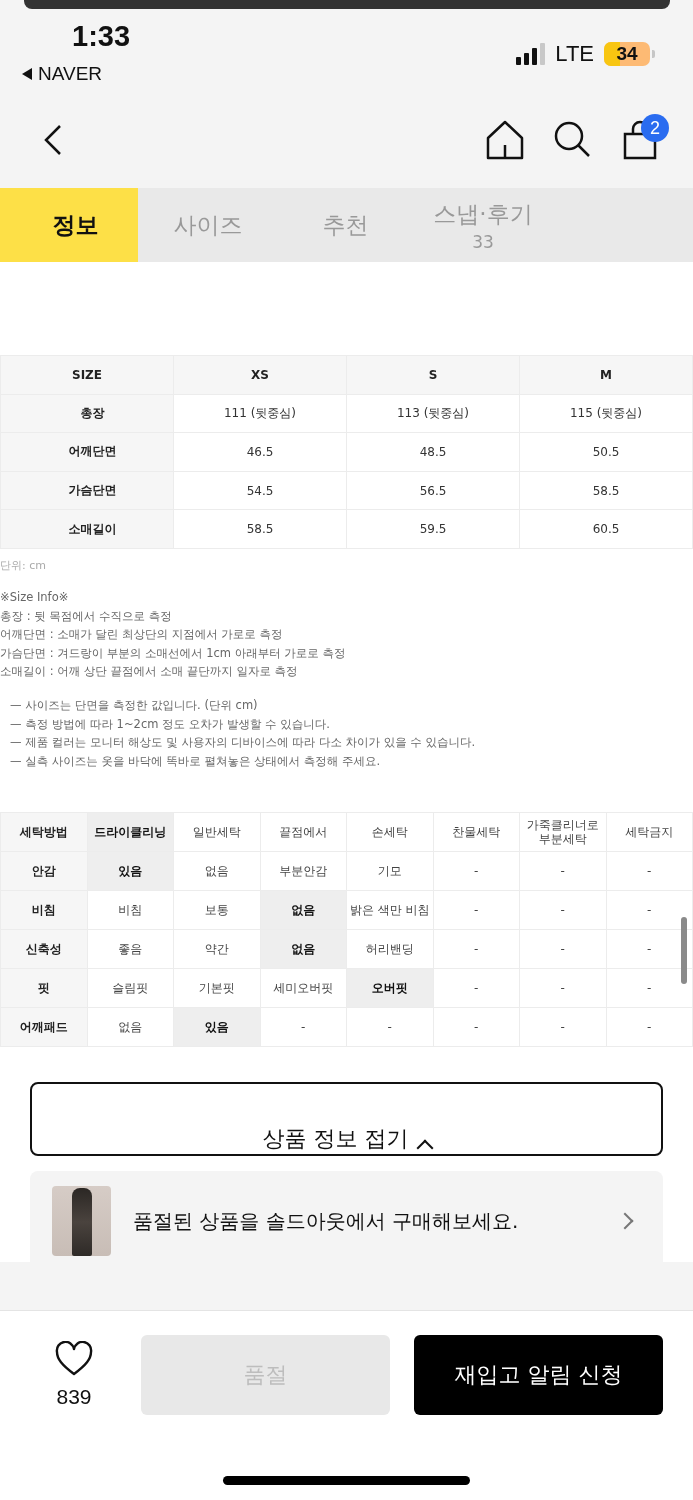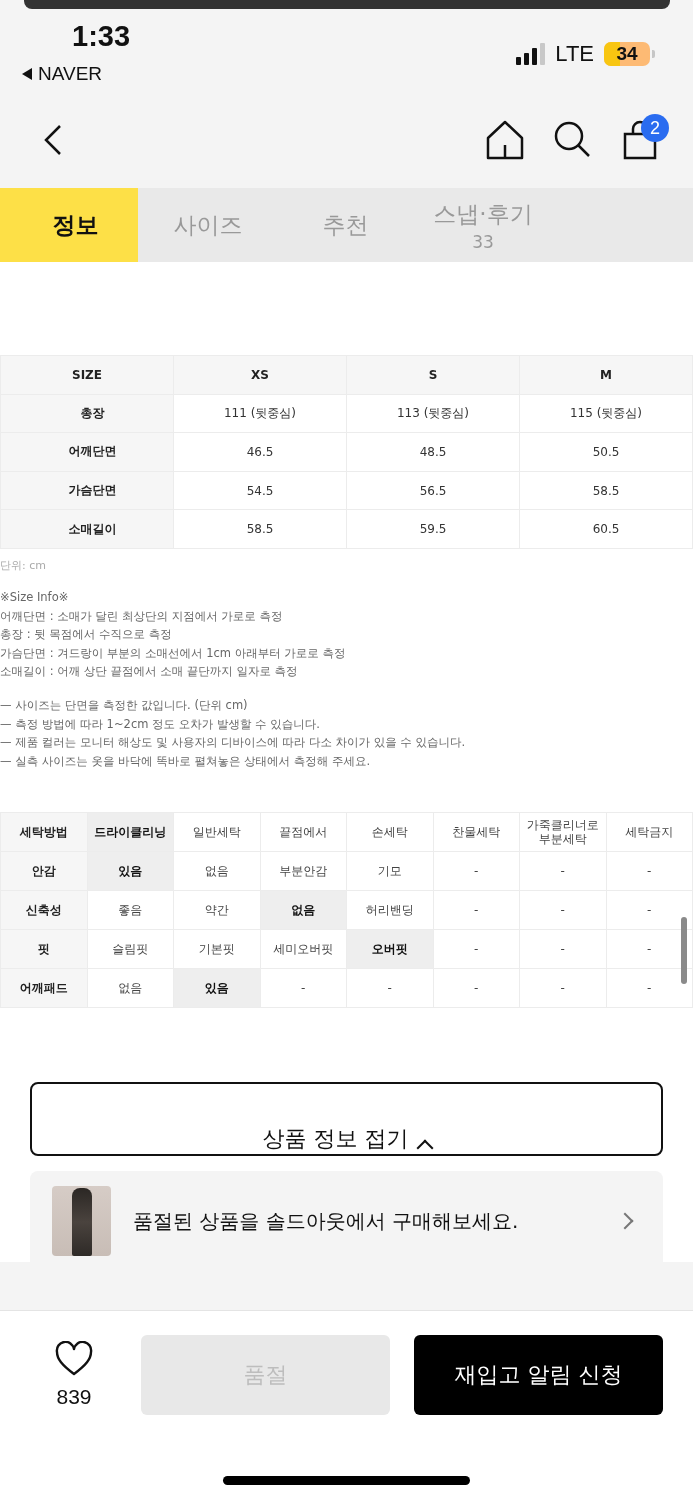--- a/index.html
+++ b/index.html
@@ -37,21 +37,21 @@
   
   .content { position: absolute; top: 262px; left: 0; width: 693px; height: 1000px; background: #fff; }
 
   table.size-table { position: absolute; top: 93px; left: 0; width: 693px; border-collapse: collapse; table-layout: fixed; font-size: 12px; }
   table.size-table td { border: 1px solid #ececec; height: 38.6px; text-align: center; color: #333; }
   table.size-table tr.head td { background: #f6f6f6; font-weight: bold; color: #222; }
   table.size-table td.rowhead { background: #f6f6f6; font-weight: bold; color: #222; padding-left: 11px; }
 
   .unit-note { position: absolute; top: 296px; left: 0; font-size: 11px; color: #aaa; }
   .size-info { position: absolute; top: 326px; left: 0; font-size: 11.5px; color: #666; line-height: 18.6px; }
-  .notes { position: absolute; top: 434px; left: 0; font-size: 11.5px; color: #666; line-height: 18.6px; }
+  .notes { position: absolute; top: 434px; left: 0; font-size: 11.5px; color: #666; line-height: 18.6px; padding-left: 10px; }
 
   table.care-table { position: absolute; top: 550px; left: 0; width: 693px; border-collapse: collapse; table-layout: fixed; font-size: 12px; }
   table.care-table td { border: 1px solid #ececec; height: 39px; text-align: center; color: #444; line-height: 14px; }
   table.care-table td.rowhead { background: #f6f6f6; font-weight: bold; color: #222; }
   table.care-table td.sel { background: #eeeeee; font-weight: bold; color: #111; }
 
   .scroll-thumb { position: absolute; left: 681px; top: 655px; width: 6px; height: 67px; border-radius: 3px; background: #8a8a8a; }
 
   .fold-btn { position: absolute; top: 820px; left: 30px; width: 633px; height: 74px; border: 2px solid #111; border-radius: 8px; background: #fff; display: flex; align-items: flex-end; justify-content: center; font-size: 22px; gap: 10px; }
   .fold-btn .caret { width: 12px; height: 12px; border-left: 2px solid #111; border-top: 2px solid #111; transform: rotate(45deg); margin-top: 6px; }
@@ -172,22 +172,22 @@
       <td>59.5</td>
       <td>60.5</td>
     </tr>
   </tbody>
     </table>
 
   <div class="unit-note">단위: cm</div>
 
   <div class="size-info">
     <div>※Size Info※</div>
+    <div>총장 : 뒷 목점에서 수직으로 측정</div>
     <div>어깨단면 : 소매가 달린 최상단의 지점에서 가로로 측정</div>
-    <div>총장 : 뒷 목점에서 수직으로 측정</div>
     <div>가슴단면 : 겨드랑이 부분의 소매선에서 1cm 아래부터 가로로 측정</div>
     <div>소매길이 : 어깨 상단 끝점에서 소매 끝단까지 일자로 측정</div>
   </div>
 
   <div class="notes">
     <div>— 사이즈는 단면을 측정한 값입니다. (단위 cm)</div>
     <div>— 측정 방법에 따라 1~2cm 정도 오차가 발생할 수 있습니다.</div>
     <div>— 제품 컬러는 모니터 해상도 및 사용자의 디바이스에 따라 다소 차이가 있을 수 있습니다.</div>
     <div>— 실측 사이즈는 옷을 바닥에 똑바로 펼쳐놓은 상태에서 측정해 주세요.</div>
   </div>
@@ -208,20 +208,30 @@
       <td class="rowhead">안감</td>
       <td class="sel">있음</td>
       <td>없음</td>
       <td>부분안감</td>
       <td>기모</td>
       <td>-</td>
       <td>-</td>
       <td>-</td>
     </tr>
     <tr>
+      <td class="rowhead">비침</td>
+      <td>비침</td>
+      <td>보통</td>
+      <td class="sel">없음</td>
+      <td>밝은 색만 비침</td>
+      <td>-</td>
+      <td>-</td>
+      <td>-</td>
+    </tr>
+    <tr>
       <td class="rowhead">신축성</td>
       <td>좋음</td>
       <td>약간</td>
       <td class="sel">없음</td>
       <td>허리밴딩</td>
       <td>-</td>
       <td>-</td>
       <td>-</td>
     </tr>
     <tr>

